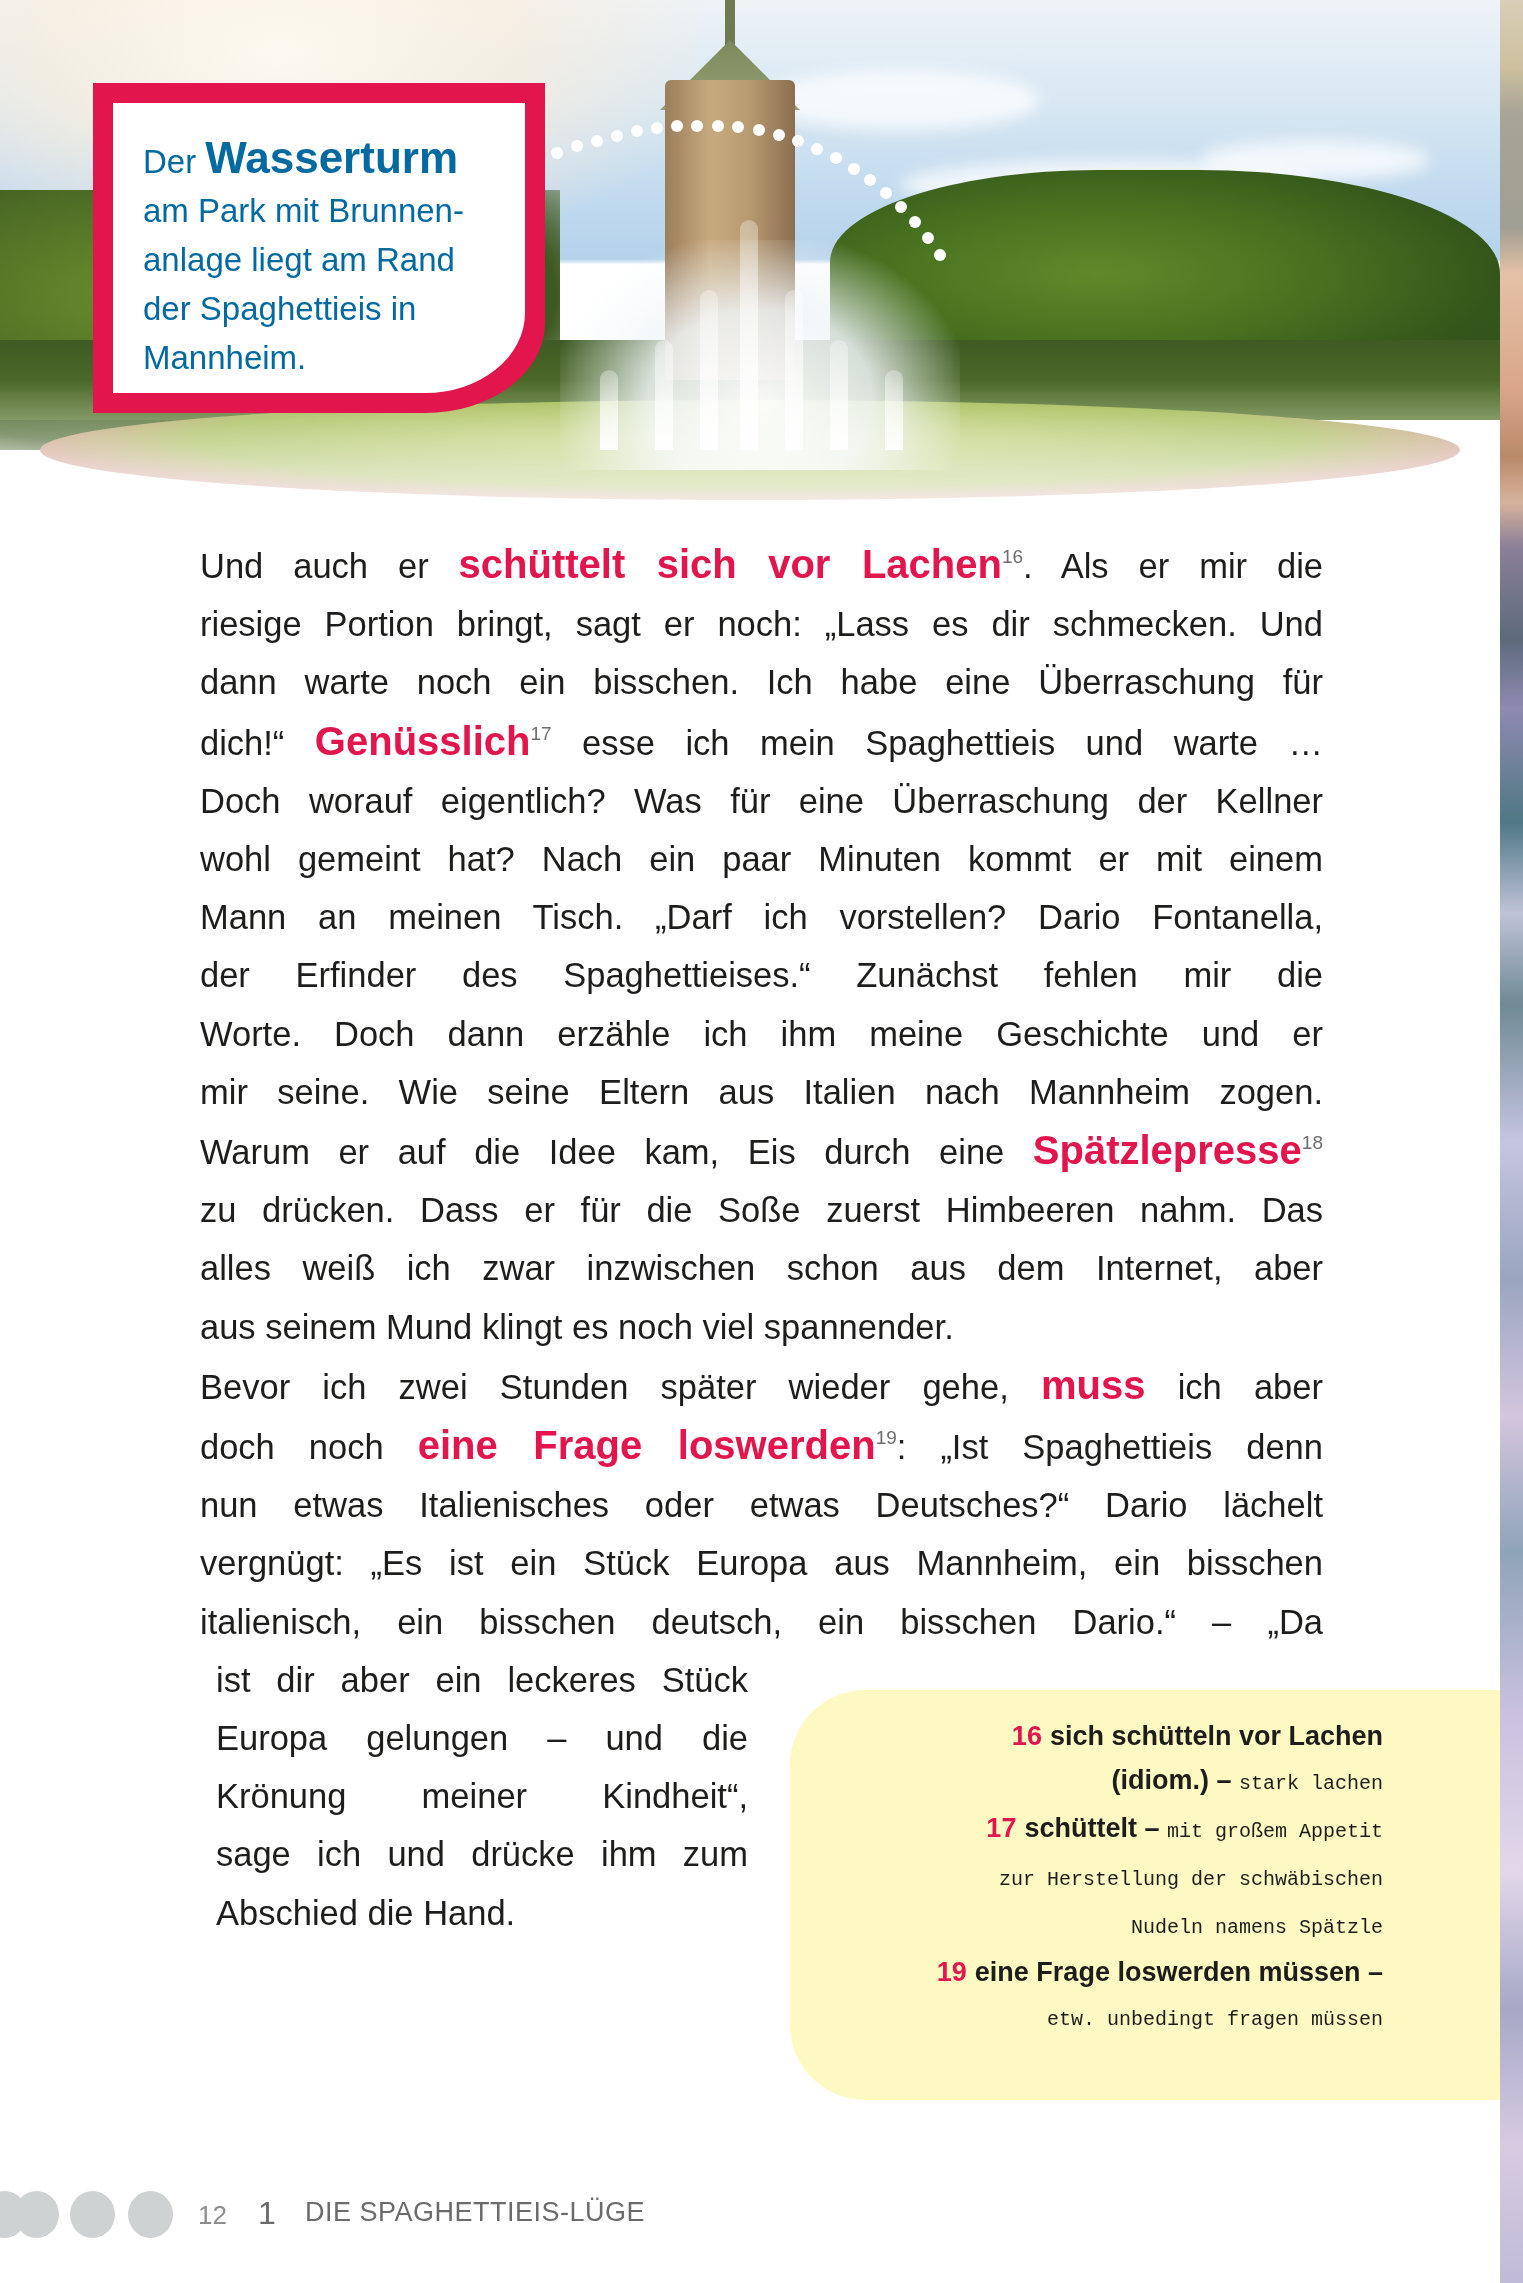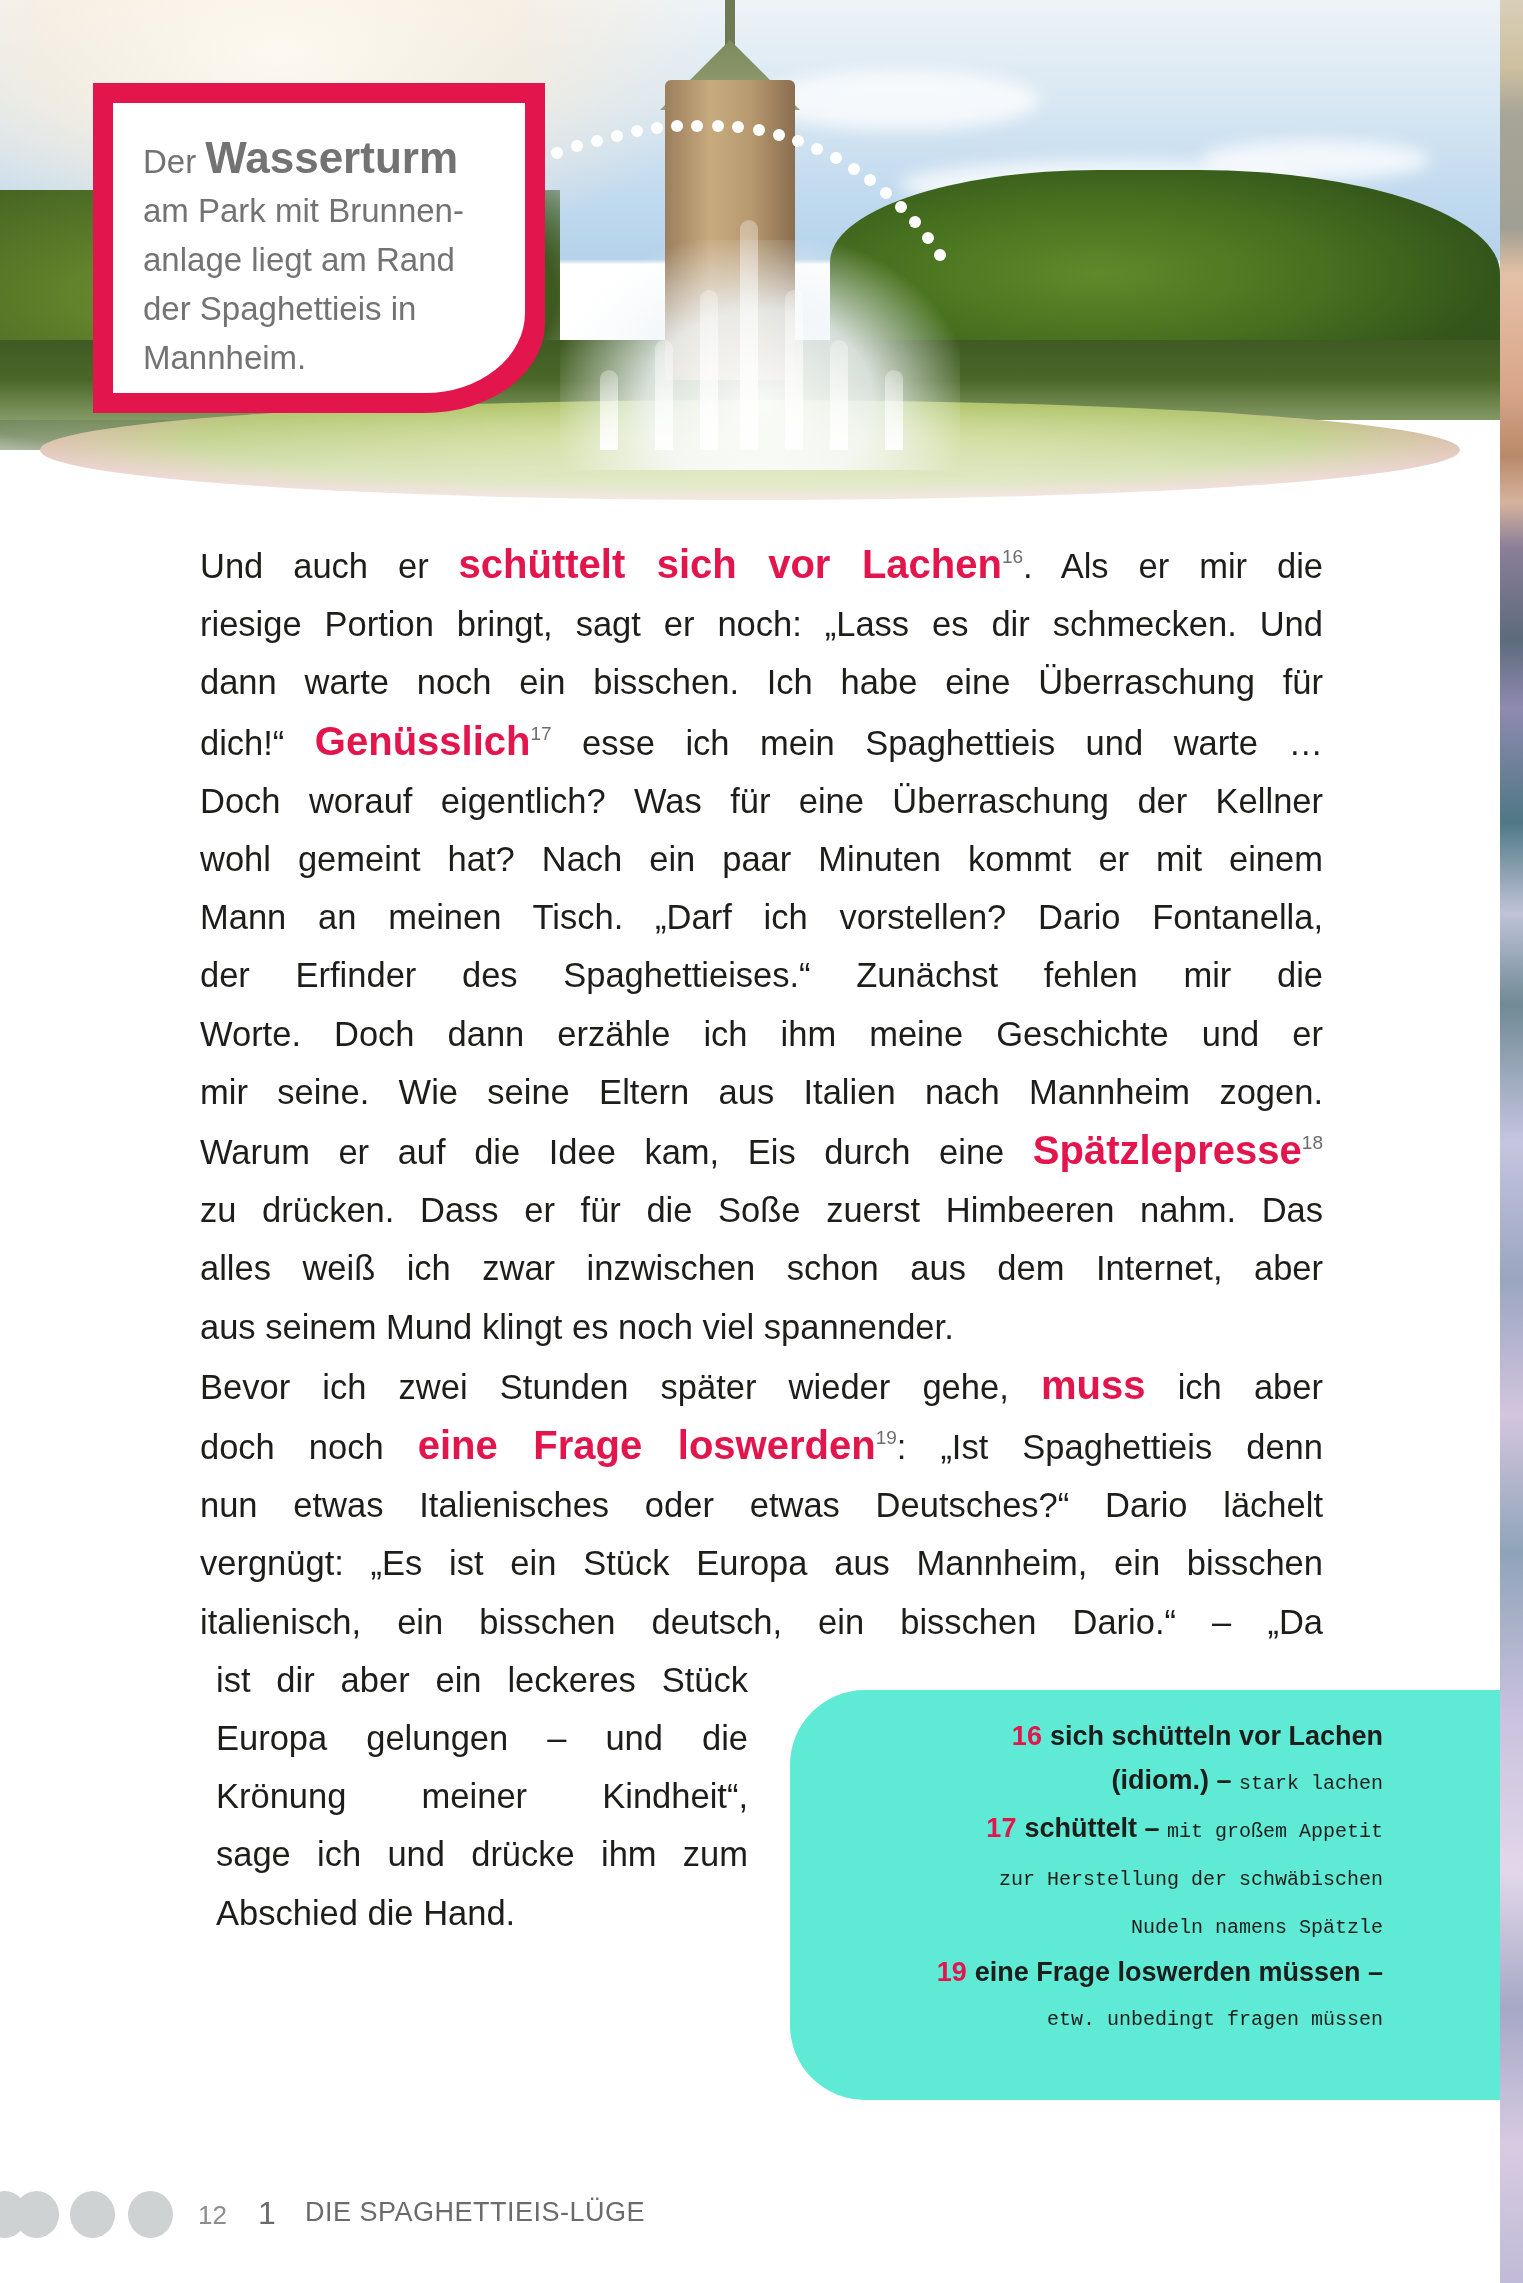--- a/index.html
+++ b/index.html
@@ -77,42 +77,42 @@
   .caption {
     position: absolute; left: 93px; top: 83px; width: 452px; height: 330px;
     background: #E3154D;
     border-bottom-right-radius: 120px 90px;
   }
   .caption-inner {
     position: absolute; left: 20px; top: 20px; right: 20px; bottom: 20px;
     background: #ffffff;
     border-bottom-right-radius: 100px 80px;
     padding: 30px 0 0 30px; box-sizing: border-box;
-    color: #737373;
+    color: #0369a1;
     font-size: 33px; line-height: 49px;
   }
   .caption-inner .cap-big { font-size: 44px; font-weight: bold; }
 
   
   .body-text {
     position: absolute; left: 200px; top: 535px; width: 1123px;
     font-size: 34.5px; line-height: 58.2px; color: #1d1d1b;
     text-align: justify;
   }
   .body-text p { margin: 0; }
   .hl { color: #E3154D; font-weight: bold; font-size: 40px; }
   .sup { font-size: 19px; color: #6d6d6d; vertical-align: 15px; line-height: 0; }
   .narrow { width: 532px; text-align: justify; margin-left: 16px; }
   .line { display: block; text-align-last: justify; }
   .line.last { text-align-last: left; }
 
   
   .glossary {
     position: absolute; left: 790px; top: 1690px; width: 710px; height: 410px;
-    background: #5eead4;
+    background: #fef9c3;
     border-top-left-radius: 75px; border-bottom-left-radius: 75px;
   }
   .gloss-inner {
     position: absolute; right: 117px; top: 24px; width: 600px;
     text-align: right; color: #1d1d1b;
   }
   .gl-row { font-size: 27px; line-height: 44px; }
   .gl-num { color: #E3154D; font-weight: bold; font-family: "Liberation Sans", sans-serif; margin-right: 8px; }
   .gl-term { font-weight: bold; font-family: "Liberation Sans", sans-serif; }
   .gl-def { font-family: Liberation Mono, monospace; font-size: 20px; }

